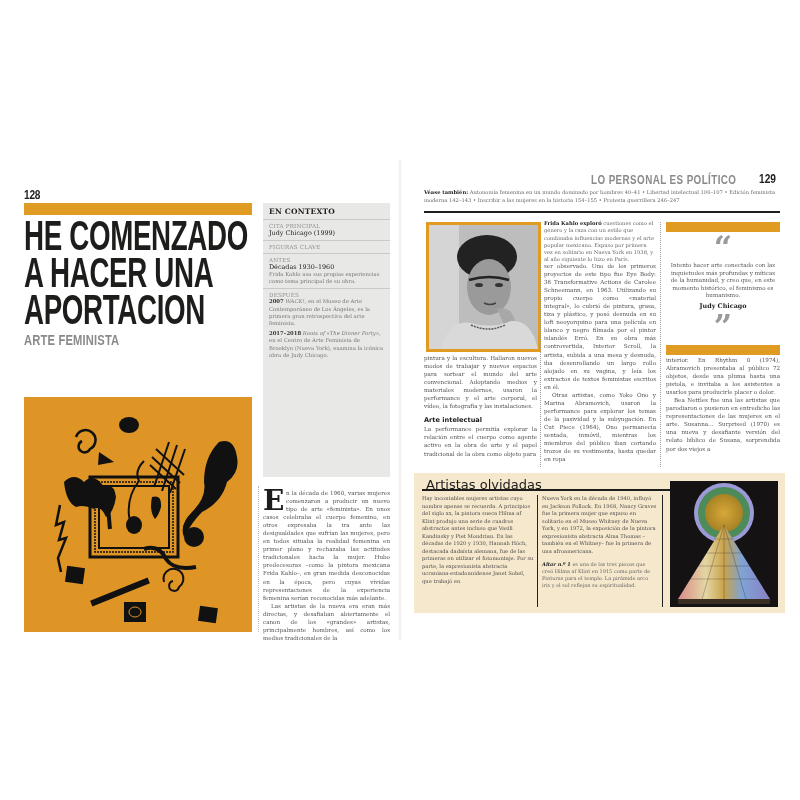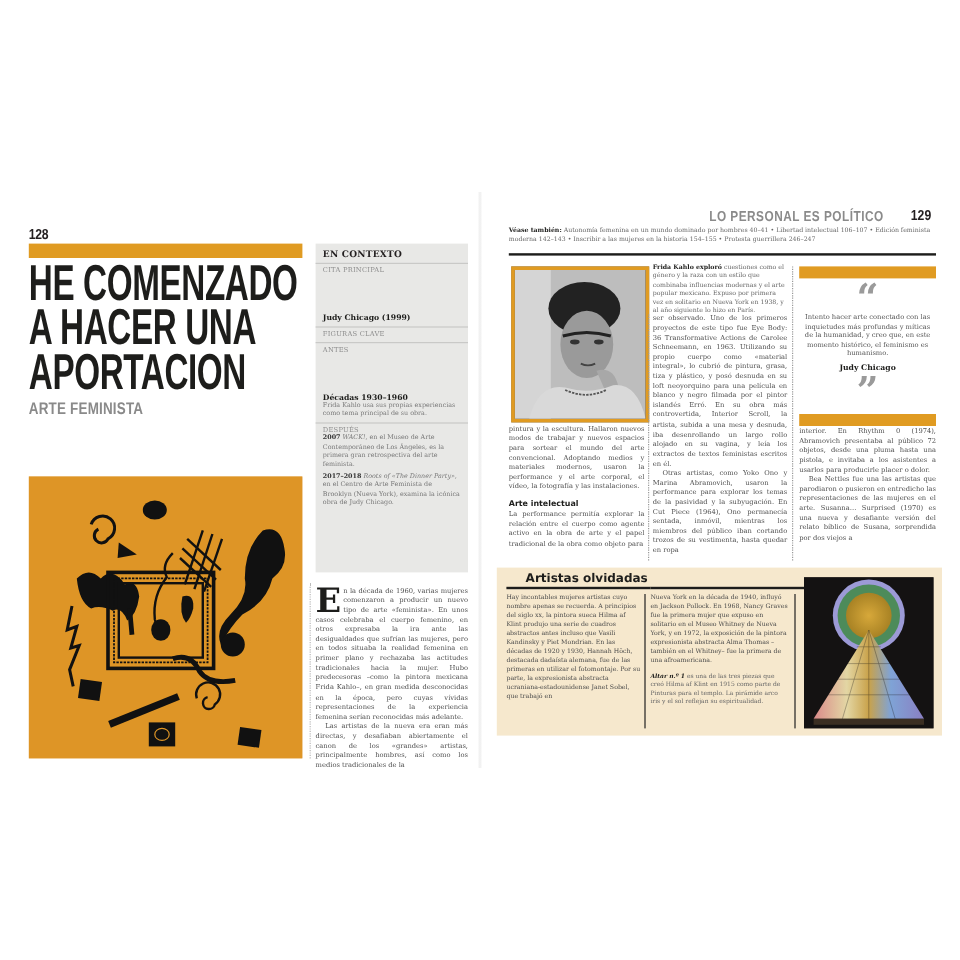--- a/index.html
+++ b/index.html
@@ -17,21 +17,21 @@
   .subtitle { position: absolute; left: 24px; top: 316px; font-family: "Liberation Sans", sans-serif; font-weight: bold; font-size: 14px; color: #8a8a8a; transform: scaleX(0.8); transform-origin: left; letter-spacing: 0.2px; }
 
   .artwork { position: absolute; left: 24px; top: 381px; width: 228px; height: 235px; background: #de9526; overflow: hidden; }
   .artwork svg { width: 100%; height: 100%; display: block; }
 
   .context { position: absolute; left: 263px; top: 187px; width: 127px; height: 274px; background: #e8e8e6; }
   .context-head { font-family: "DejaVu Serif", serif; font-weight: bold; font-size: 7.5px; padding: 4px 6px 3px 6px; letter-spacing: 0.2px; border-bottom: 1px solid #c9c9c7; }
   .ctx-block { padding: 3px 6px 3px 6px; border-bottom: 1px solid #c9c9c7; }
   .ctx-block:last-child { border-bottom: none; }
   .ctx-label { font-size: 5.6px; color: #8e8e8e; letter-spacing: 0.2px; }
-  .ctx-bold { font-size: 6.4px; font-weight: bold; line-height: 8px; color: #1d1d1b; margin-top: 32px; }
+  .ctx-bold { font-size: 6.4px; font-weight: normal; line-height: 8px; color: #1d1d1b; }
   .ctx-text { font-size: 5.3px; line-height: 7.2px; color: #777; }
   .ctx-text b { color: #333; }
   .ctx-text i { font-style: italic; }
 
   .body-left { position: absolute; left: 263px; top: 473px; width: 127px; font-size: 5.6px; line-height: 8.05px; color: #505050; text-align: justify; }
   .dropcap { float: left; font-family: "DejaVu Serif", serif; font-weight: bold; font-size: 28px; line-height: 22px; width: 20px; height: 22px; margin: 1px 3px 0 0; color: #1d1d1b; }
   .indent { text-indent: 8px; }
   .body-left p, .col p { margin: 0; }
 
   
@@ -55,21 +55,21 @@
   .col-3-divider { position: absolute; left: 660px; top: 222px; width: 0; height: 245px; border-left: 1px dotted #999; }
   .subhead { font-family: "DejaVu Sans", sans-serif; font-weight: bold; font-size: 6.6px; color: #1d1d1b; margin: 6px 0 1px 0; }
 
   .quote-box { position: absolute; left: 666px; top: 222px; width: 114px; height: 128px; text-align: center; }
   .quote-bar { width: 114px; height: 10px; background: #e09b22; }
   .quote-mark { font-family: "DejaVu Serif", serif; font-weight: bold; font-size: 32px; line-height: 24px; color: #9a9a9a; height: 22px; margin-top: 4px; }
   .quote-text { font-size: 5.6px; line-height: 7.6px; color: #555; padding: 4px 4px 0 4px; }
   .quote-author { font-family: "DejaVu Serif", serif; font-weight: bold; font-size: 6.4px; color: #1d1d1b; margin-top: 2px; }
 
   .sidebar { position: absolute; left: 414px; top: 473px; width: 371px; height: 140px; background: #f6e8cd; }
-  .sidebar-title { position: absolute; left: 24px; top: 4px; font-family: "DejaVu Sans", sans-serif; font-weight: bold; font-size: 10px; color: #1d1d1b; }
+  .sidebar-title { position: absolute; left: 12px; top: 4px; font-family: "DejaVu Sans", sans-serif; font-weight: normal; font-size: 13px; color: #1d1d1b; }
   .sidebar-rule { position: absolute; left: 8px; top: 16px; width: 120px; height: 1.5px; background: #1d1d1b; }
   .sidebar-rule-2 { position: absolute; left: 128px; top: 16px; width: 230px; height: 1.5px; background: #1d1d1b; }
   .sb-col { position: absolute; font-size: 5.2px; line-height: 7.55px; color: #4a4a4a; }
   .sb-col-1 { left: 8px; top: 22px; width: 112px; }
   .sb-col-2 { left: 128px; top: 22px; width: 115px; }
   .sb-divider { position: absolute; left: 123px; top: 22px; width: 0; height: 112px; border-left: 1px solid #222; }
   .sb-divider-2 { position: absolute; left: 248px; top: 22px; width: 0; height: 112px; border-left: 1px solid #222; }
   .sb-caption { margin-top: 6px; font-size: 5px; line-height: 7px; color: #666; }
   .sb-caption b { color: #1d1d1b; font-style: italic; }
   .sb-image { position: absolute; left: 256px; top: 8px; width: 108px; height: 126px; background: #1a1616; overflow: hidden; }

